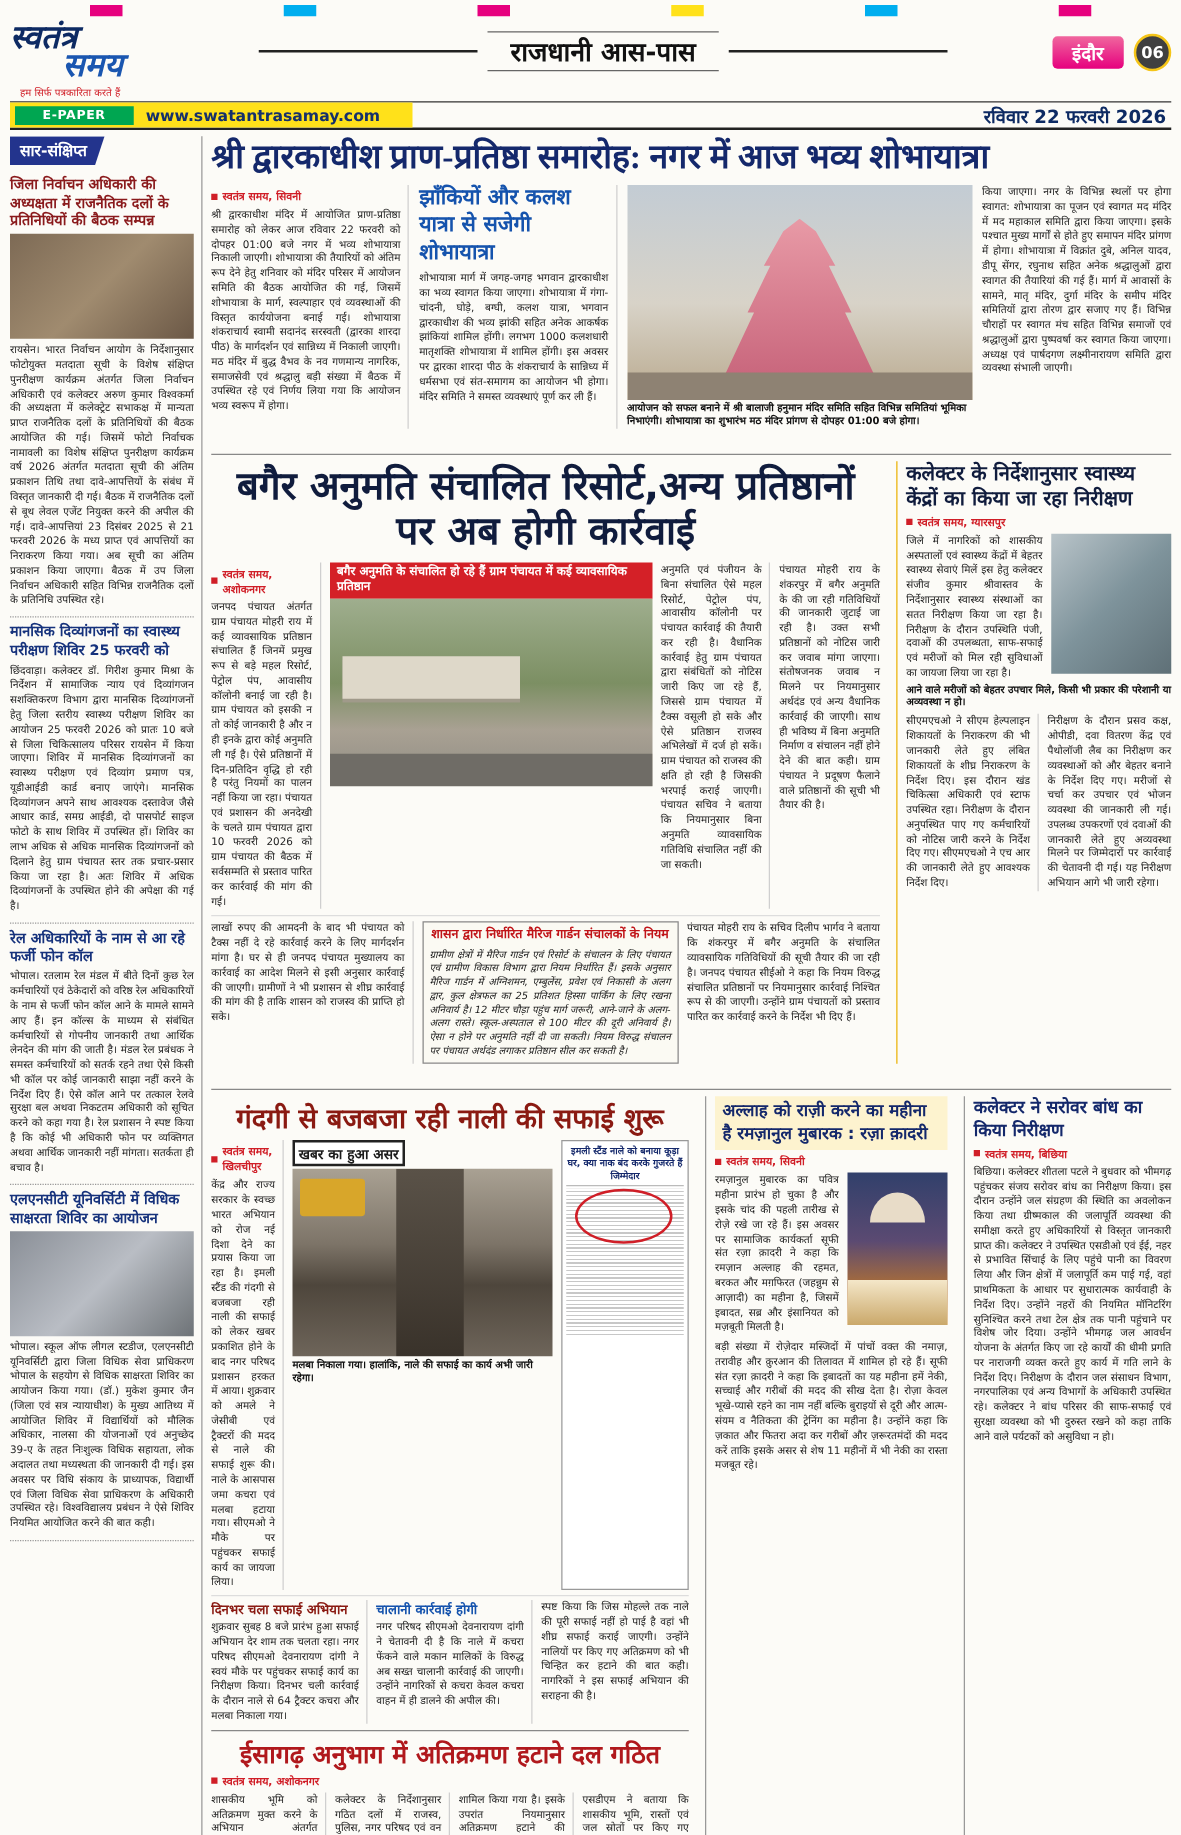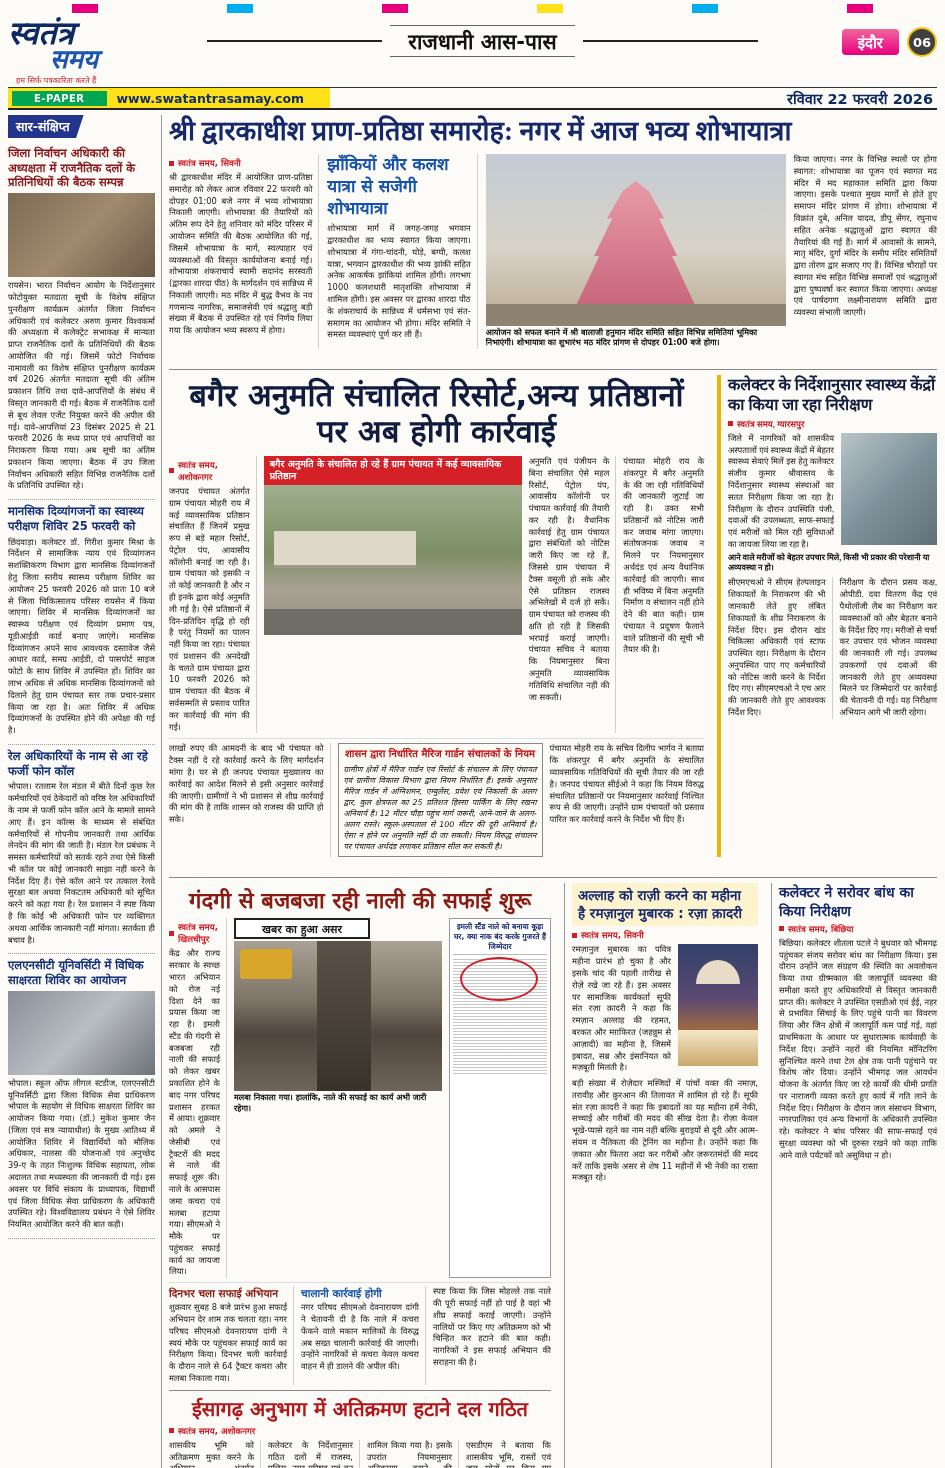--- a/index.html
+++ b/index.html
@@ -7,21 +7,21 @@
   .page { width:945px; min-height:1468px; margin:0 auto; background:#fcfbf7; padding:4px 8px 4px; color:#1a1a1a; }
 
   
   .regstrip { display:flex; height:9px; }
   .regstrip.top { justify-content:space-around; margin-bottom:2px; }
   .regstrip.top .block { width:26px; height:9px; }
 
   
   .masthead { display:flex; align-items:flex-start; padding:2px 0 2px; }
   .logo { width:185px; flex:none; }
-  .logo-w1 { font-size:32px; font-weight:800; color:#0d2a63; display:block; line-height:1; font-style:italic; }
+  .logo-w1 { font-size:26px; font-weight:800; color:#0d2a63; display:block; line-height:1; font-style:italic; }
   .logo-w2 { font-size:26px; font-weight:800; color:#1a56b0; display:block; line-height:1; margin:-3px 0 0 42px; font-style:italic; }
   .tagline { color:#d01e27; font-size:8px; margin:2px 0 0 8px; }
   .section-head { flex:1; display:flex; align-items:center; gap:8px; padding:8px 14px 0; }
   .section-head .rule { flex:1; border-top:2px solid #222; height:0; }
   .section-title { font-size:21px; font-weight:800; color:#111; border:1px solid #666; border-left:none; border-right:none; padding:1px 18px; white-space:nowrap; }
   .city-block { width:165px; flex:none; display:flex; align-items:center; justify-content:flex-end; gap:8px; padding-top:10px; }
   .city-badge { background:linear-gradient(#f0679e,#e6007e); color:#fff; font-weight:700; font-size:15px; padding:3px 16px; border-radius:4px; }
   .page-badge { width:30px; height:30px; border-radius:50%; background:#404040; border:2px solid #f5c518; color:#fff; font-weight:800; display:flex; align-items:center; justify-content:center; font-size:13px; flex:none; }
 
   
@@ -67,44 +67,44 @@
   
   .sidebar-head { background:#23348d; color:#fff; font-weight:700; font-size:12.5px; padding:3px 14px 3px 8px; display:inline-block; margin-bottom:4px; clip-path:polygon(0 0,100% 0,90% 100%,0 100%); }
   .sb-item { border-bottom:1px dotted #999; padding:4px 0 7px; }
   .sb-item h3 { font-size:11.5px; line-height:1.28; margin-bottom:3px; font-weight:800; }
   .h-maroon { color:#8a1a1c; } .h-navy { color:#16327c; }
 
   
   .lead h1 { font-size:27px; color:#14286b; font-weight:800; line-height:1.15; margin:1px 0 7px;font-family:Liberation Serif, serif; }
   .lead-cols { display:flex; gap:8px; }
   .subhead-blue { color:#1553ad; font-size:17px; line-height:1.28; font-weight:800; margin-bottom:4px; }
-  .lead-photo { width:300px; flex:none; }
+  .lead-photo { width:276px; flex:none; }
 
   
   .resort { flex:1; min-width:0; }
   .resort h1 { font-size:31px; color:#101c3d; font-weight:800; line-height:1.18; text-align:center; margin:2px 0 6px; }
   .resort-top, .resort-bottom, .drain-main, .drain-bottom, .sdm-main, .sdm-bottom, .two-col, .four-col, .health-top, .ramzan-top { display:flex; gap:7px; }
   .resort-fig { width:258px; flex:none; }
   .overlay-red { background:#d42027; color:#fff; font-size:9.5px; font-weight:700; padding:2px 6px; line-height:1.3; }
   .resort-bottom { margin-top:5px; border-top:1px solid #ddd; padding-top:4px; }
   .rules-box { width:205px; flex:none; border:1px solid #888; background:#fbfaf3; padding:4px 5px; }
   .rules-box h4 { color:#c01418; font-size:10px; text-align:center; line-height:1.25; margin-bottom:3px; }
   .rules-box p { font-size:7.9px; line-height:1.4; text-align:justify; font-style:italic; }
 
   
-  .health { width:220px; flex:none; border-left:4px solid #eab308; padding-left:7px;font-family:Liberation Serif, serif; }
+  .health { width:220px; flex:none; border-left:1px solid #eab308; padding-left:7px; }
   .health h2 { font-size:16px; color:#101c3d; font-weight:800; line-height:1.25; }
   .health-ph-wrap { width:96px; flex:none; }
   .two-col { margin-top:4px; }
 
   
   .col-a { flex:1; min-width:0; }
   .drain h1 { font-size:22px; color:#8a1a12; font-weight:800; text-align:center; margin:1px 0 4px; }
   .drain-fig { width:208px; flex:none; }
-  .tag-box { display:inline-block; border:2px solid #222; background:#fff; font-weight:800; font-size:11px; padding:1px 26px; margin-bottom:2px; }
+  .tag-box { display:inline-block; border:2px solid #222; background:#fff; font-weight:800; font-size:11px; padding:1px 3px; margin-bottom:2px; }
   .clipping { width:102px; flex:none; border:1px solid #999; background:#fff; padding:3px; position:relative; }
   .clip-title { color:#14286b; font-weight:800; font-size:7.5px; line-height:1.3; border-bottom:1px solid #bbb; padding-bottom:2px; margin-bottom:2px;text-align:center; }
   .clip-lines { height:118px; background:repeating-linear-gradient(#fff 0 2px,#9a9a9a 2px 3px); opacity:.55; }
   .clip-circle { position:absolute; left:10px; top:38px; width:78px; height:44px; border:2px solid #d01e27; border-radius:50%; }
   .drain-bottom { margin-top:4px; border-top:1px solid #ddd; padding-top:3px; }
   .subhead-maroon { color:#8a1a12; font-size:10.5px; font-weight:800; margin-bottom:2px; }
   .subhead-blue2 { color:#1553ad; font-size:10.5px; font-weight:800; margin-bottom:2px; }
 
   
   .ramzan { width:194px; flex:none; border-left:1px solid #999; padding-left:7px; }

